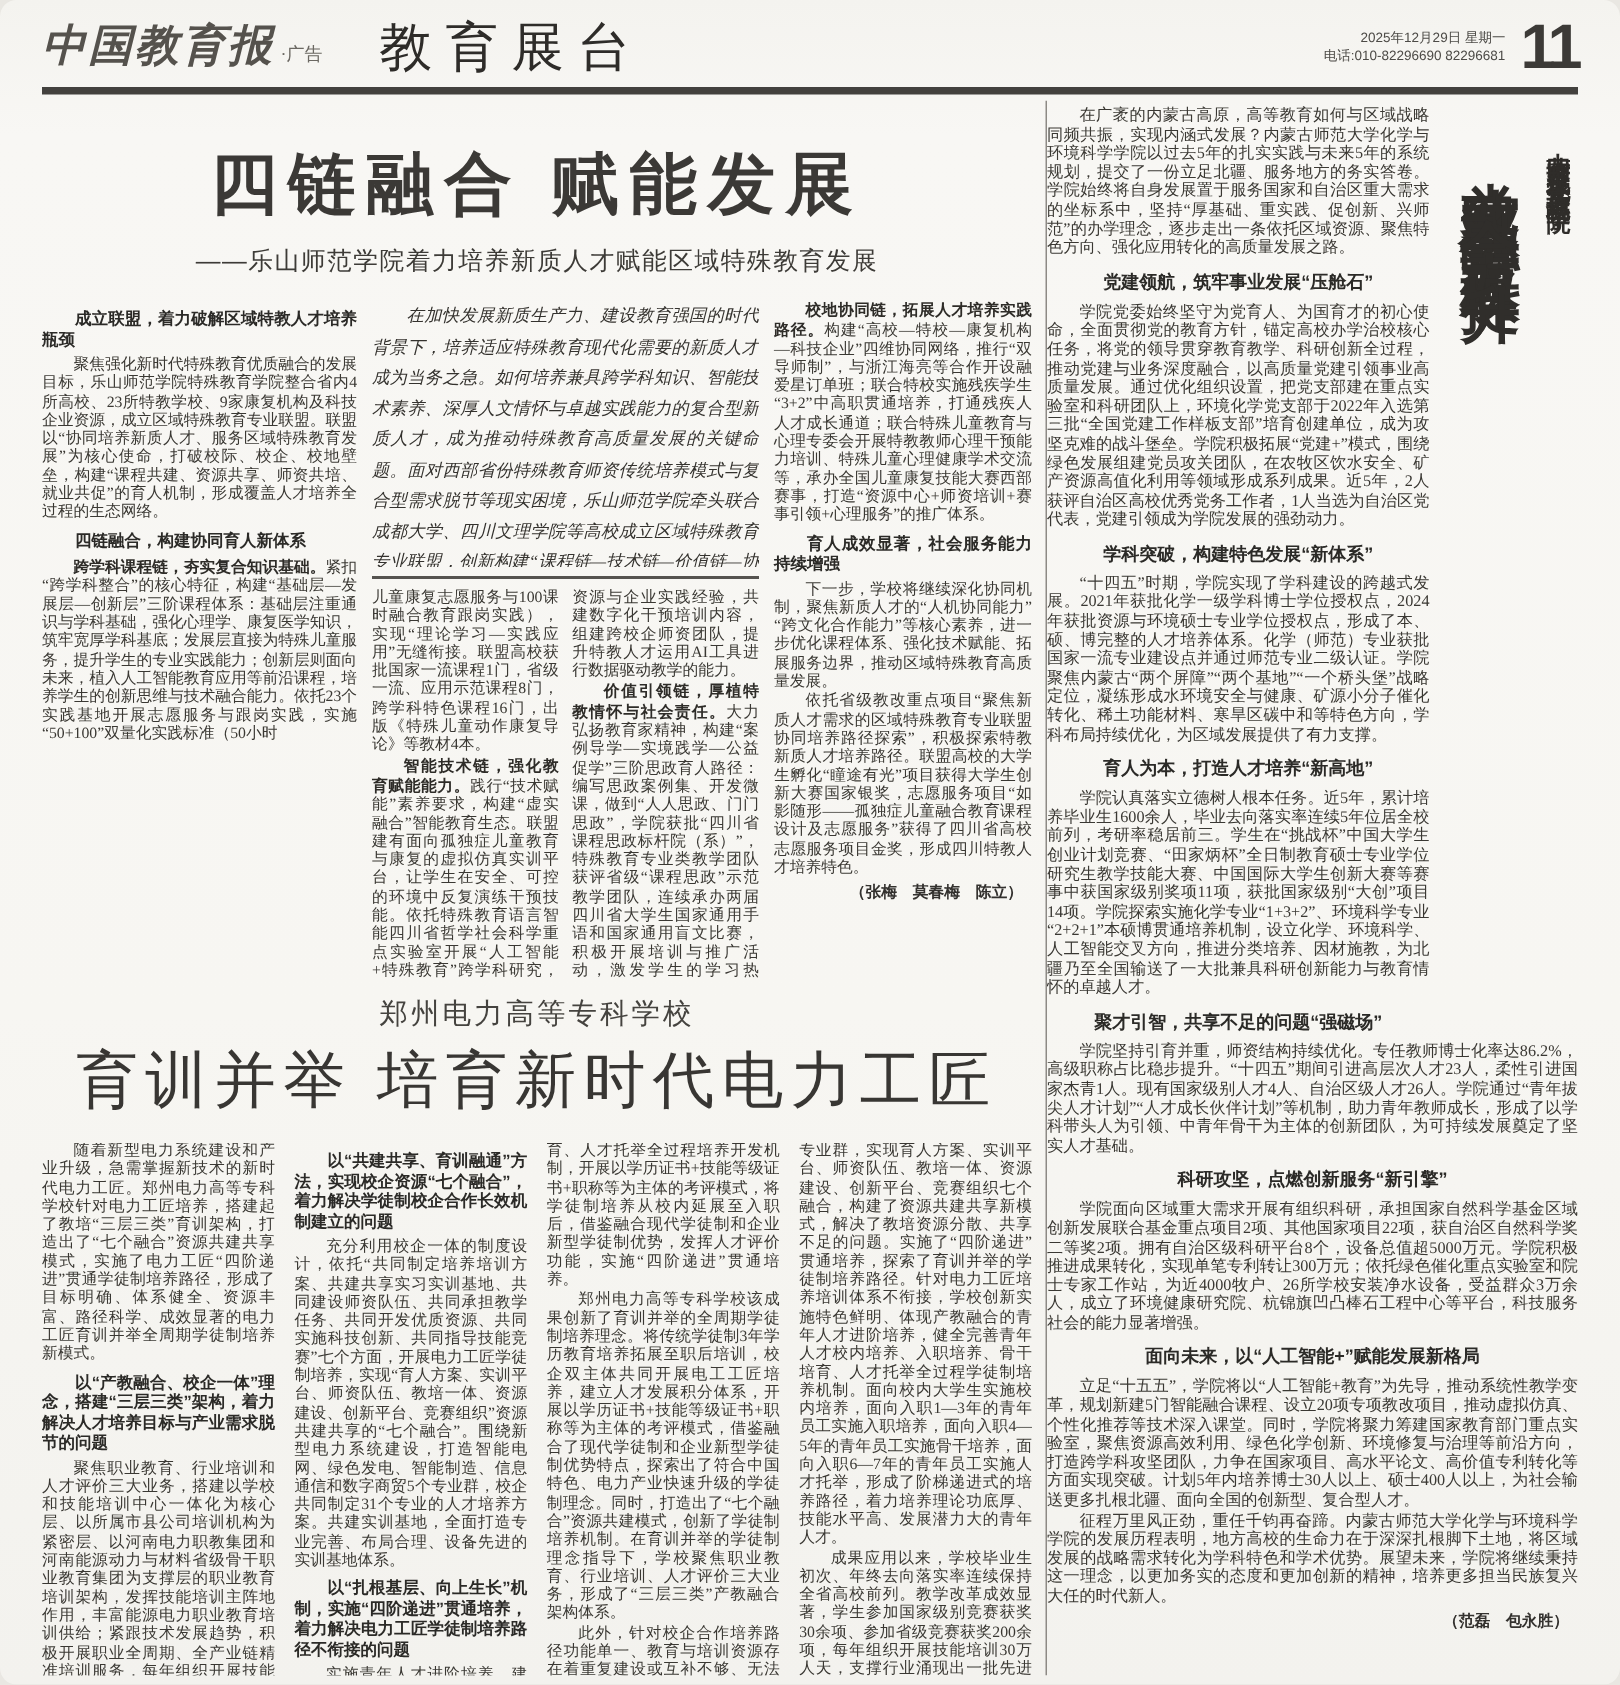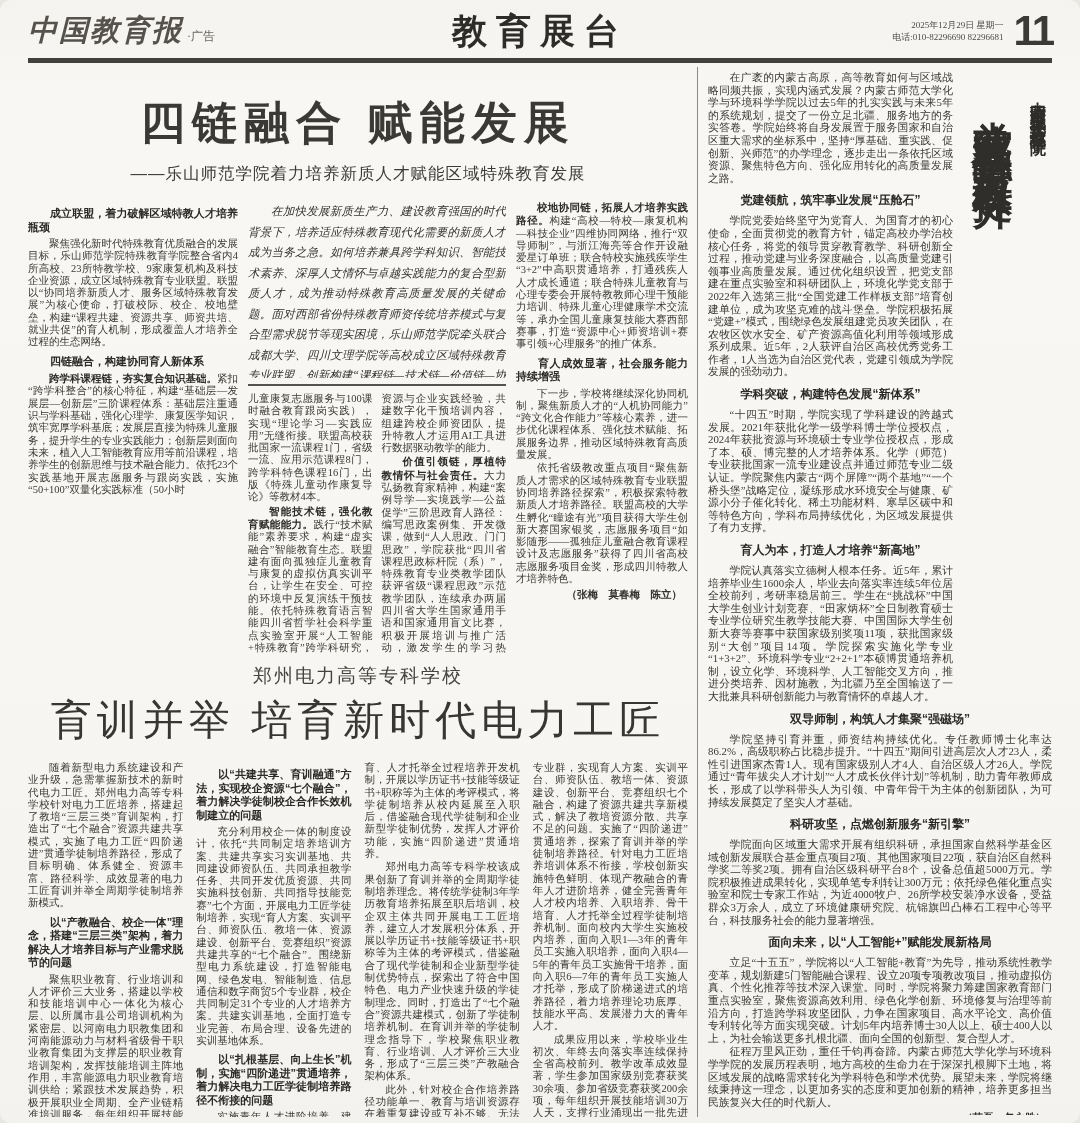--- a/index.html
+++ b/index.html
@@ -10,29 +10,29 @@
     padding:6px 28px 0 28px;
     font-family:"Liberation Serif","DejaVu Serif",serif;
     color:#33312e;
     border-radius:11px;
   }
   
   .hdr{display:flex;align-items:center;height:50px;}
   .masthead{width:225px;color:#55524d;}
   .masthead .mh-main{font-size:29px;font-weight:bold;font-style:italic;letter-spacing:2px;}
   .masthead .mh-suffix{font-size:12px;color:#6b6862;margin-left:4px;}
-  .section-title{flex:1;text-align:center;font-size:35px;font-weight:bold;letter-spacing:9px;color:#2e2c29;}
+  .section-title{flex:1;font-size:35px;font-weight:normal;letter-spacing:9px;color:#2e2c29;}
   .hdr-right{width:225px;display:flex;align-items:center;justify-content:flex-end;gap:10px;}
-  .hdr-meta{font-size:9px;line-height:12px;color:#4c4a46;text-align:right;font-family:Liberation Serif, serif;}
+  .hdr-meta{font-size:9px;line-height:12px;color:#4c4a46;text-align:right;font-family:Liberation Sans, sans-serif;}
   .hdr-page{font-size:42px;font-weight:bold;color:#3c3a37;font-family:"Liberation Sans","DejaVu Sans",sans-serif;letter-spacing:-3px;line-height:42px;}
   .hdr-rule{height:5px;background:#43413e;margin:2px 0 4px 0;}
   
   .main{display:flex;height:1050px;overflow:hidden;}
   .main-left{width:660px;overflow:hidden;}
-  .main-right{flex:1;border-left:1px solid #8d8a85;margin-left:9px;padding-left:10px;overflow:hidden;}
+  .main-right{flex:1;border-left:1px solid #8d8a85;margin-left:9px;overflow:hidden;}
   
   .para{margin:0 0 1px 0;font-size:10.5px;line-height:12.3px;text-align:justify;text-indent:2em;color:#3a3833;}
   .para.noind{text-indent:0;}
   .para b{font-family:"Liberation Sans","DejaVu Sans",sans-serif;color:#2e2c28;}
   .sec-h{font-weight:bold;font-size:11px;line-height:13.5px;text-indent:2em;text-align:justify;
          margin:6px 0 4px 0;font-family:"Liberation Sans","DejaVu Sans",sans-serif;color:#2b2a27;}
   .sec-hc{font-weight:bold;font-size:12px;text-align:center;margin:8px 0 5px 0;
           font-family:"Liberation Sans","DejaVu Sans",sans-serif;color:#2b2a27;}
   .byline{font-size:10.5px;text-align:right;padding-right:6px;margin-top:3px;font-weight:bold;}
   
@@ -159,21 +159,21 @@
           <div class="ra-headline">党建业务双融合 育人科研双提升</div>
         </div>
         <div>
             <p class="para">在广袤的内蒙古高原，高等教育如何与区域战略同频共振，实现内涵式发展？内蒙古师范大学化学与环境科学学院以过去5年的扎实实践与未来5年的系统规划，提交了一份立足北疆、服务地方的务实答卷。学院始终将自身发展置于服务国家和自治区重大需求的坐标系中，坚持“厚基础、重实践、促创新、兴师范”的办学理念，逐步走出一条依托区域资源、聚焦特色方向、强化应用转化的高质量发展之路。</p>
             <div class="sec-hc">党建领航，筑牢事业发展“压舱石”</div>
             <p class="para">学院党委始终坚守为党育人、为国育才的初心使命，全面贯彻党的教育方针，锚定高校办学治校核心任务，将党的领导贯穿教育教学、科研创新全过程，推动党建与业务深度融合，以高质量党建引领事业高质量发展。通过优化组织设置，把党支部建在重点实验室和科研团队上，环境化学党支部于2022年入选第三批“全国党建工作样板支部”培育创建单位，成为攻坚克难的战斗堡垒。学院积极拓展“党建+”模式，围绕绿色发展组建党员攻关团队，在农牧区饮水安全、矿产资源高值化利用等领域形成系列成果。近5年，2人获评自治区高校优秀党务工作者，1人当选为自治区党代表，党建引领成为学院发展的强劲动力。</p>
             <div class="sec-hc">学科突破，构建特色发展“新体系”</div>
             <p class="para">“十四五”时期，学院实现了学科建设的跨越式发展。2021年获批化学一级学科博士学位授权点，2024年获批资源与环境硕士专业学位授权点，形成了本、硕、博完整的人才培养体系。化学（师范）专业获批国家一流专业建设点并通过师范专业二级认证。学院聚焦内蒙古“两个屏障”“两个基地”“一个桥头堡”战略定位，凝练形成水环境安全与健康、矿源小分子催化转化、稀土功能材料、寒旱区碳中和等特色方向，学科布局持续优化，为区域发展提供了有力支撑。</p>
             <div class="sec-hc">育人为本，打造人才培养“新高地”</div>
             <p class="para">学院认真落实立德树人根本任务。近5年，累计培养毕业生1600余人，毕业去向落实率连续5年位居全校前列，考研率稳居前三。学生在“挑战杯”中国大学生创业计划竞赛、“田家炳杯”全日制教育硕士专业学位研究生教学技能大赛、中国国际大学生创新大赛等赛事中获国家级别奖项11项，获批国家级别“大创”项目14项。学院探索实施化学专业“1+3+2”、环境科学专业“2+2+1”本硕博贯通培养机制，设立化学、环境科学、人工智能交叉方向，推进分类培养、因材施教，为北疆乃至全国输送了一大批兼具科研创新能力与教育情怀的卓越人才。</p>
-            <div class="sec-hc">双导师制，构筑人才集聚“强磁场”</div>
+            <div class="sec-hc">聚才引智，共享不足的问题“强磁场”</div>
             <p class="para">学院坚持引育并重，师资结构持续优化。专任教师博士化率达86.2%，高级职称占比稳步提升。“十四五”期间引进高层次人才23人，柔性引进国家杰青1人。现有国家级别人才4人、自治区级人才26人。学院通过“青年拔尖人才计划”“人才成长伙伴计划”等机制，助力青年教师成长，形成了以学科带头人为引领、中青年骨干为主体的创新团队，为可持续发展奠定了坚实人才基础。</p>
             <div class="sec-hc">科研攻坚，点燃创新服务“新引擎”</div>
             <p class="para">学院面向区域重大需求开展有组织科研，承担国家自然科学基金区域创新发展联合基金重点项目2项、其他国家项目22项，获自治区自然科学奖二等奖2项。拥有自治区级科研平台8个，设备总值超5000万元。学院积极推进成果转化，实现单笔专利转让300万元；依托绿色催化重点实验室和院士专家工作站，为近4000牧户、26所学校安装净水设备，受益群众3万余人，成立了环境健康研究院、杭锦旗凹凸棒石工程中心等平台，科技服务社会的能力显著增强。</p>
             <div class="sec-hc">面向未来，以“人工智能+”赋能发展新格局</div>
             <p class="para">立足“十五五”，学院将以“人工智能+教育”为先导，推动系统性教学变革，规划新建5门智能融合课程、设立20项专项教改项目，推动虚拟仿真、个性化推荐等技术深入课堂。同时，学院将聚力筹建国家教育部门重点实验室，聚焦资源高效利用、绿色化学创新、环境修复与治理等前沿方向，打造跨学科攻坚团队，力争在国家项目、高水平论文、高价值专利转化等方面实现突破。计划5年内培养博士30人以上、硕士400人以上，为社会输送更多扎根北疆、面向全国的创新型、复合型人才。</p>
             <p class="para">征程万里风正劲，重任千钧再奋蹄。内蒙古师范大学化学与环境科学学院的发展历程表明，地方高校的生命力在于深深扎根脚下土地，将区域发展的战略需求转化为学科特色和学术优势。展望未来，学院将继续秉持这一理念，以更加务实的态度和更加创新的精神，培养更多担当民族复兴大任的时代新人。</p>
             <div class="byline">（范磊　包永胜）</div>
           </div>
       </div>
     </div>

